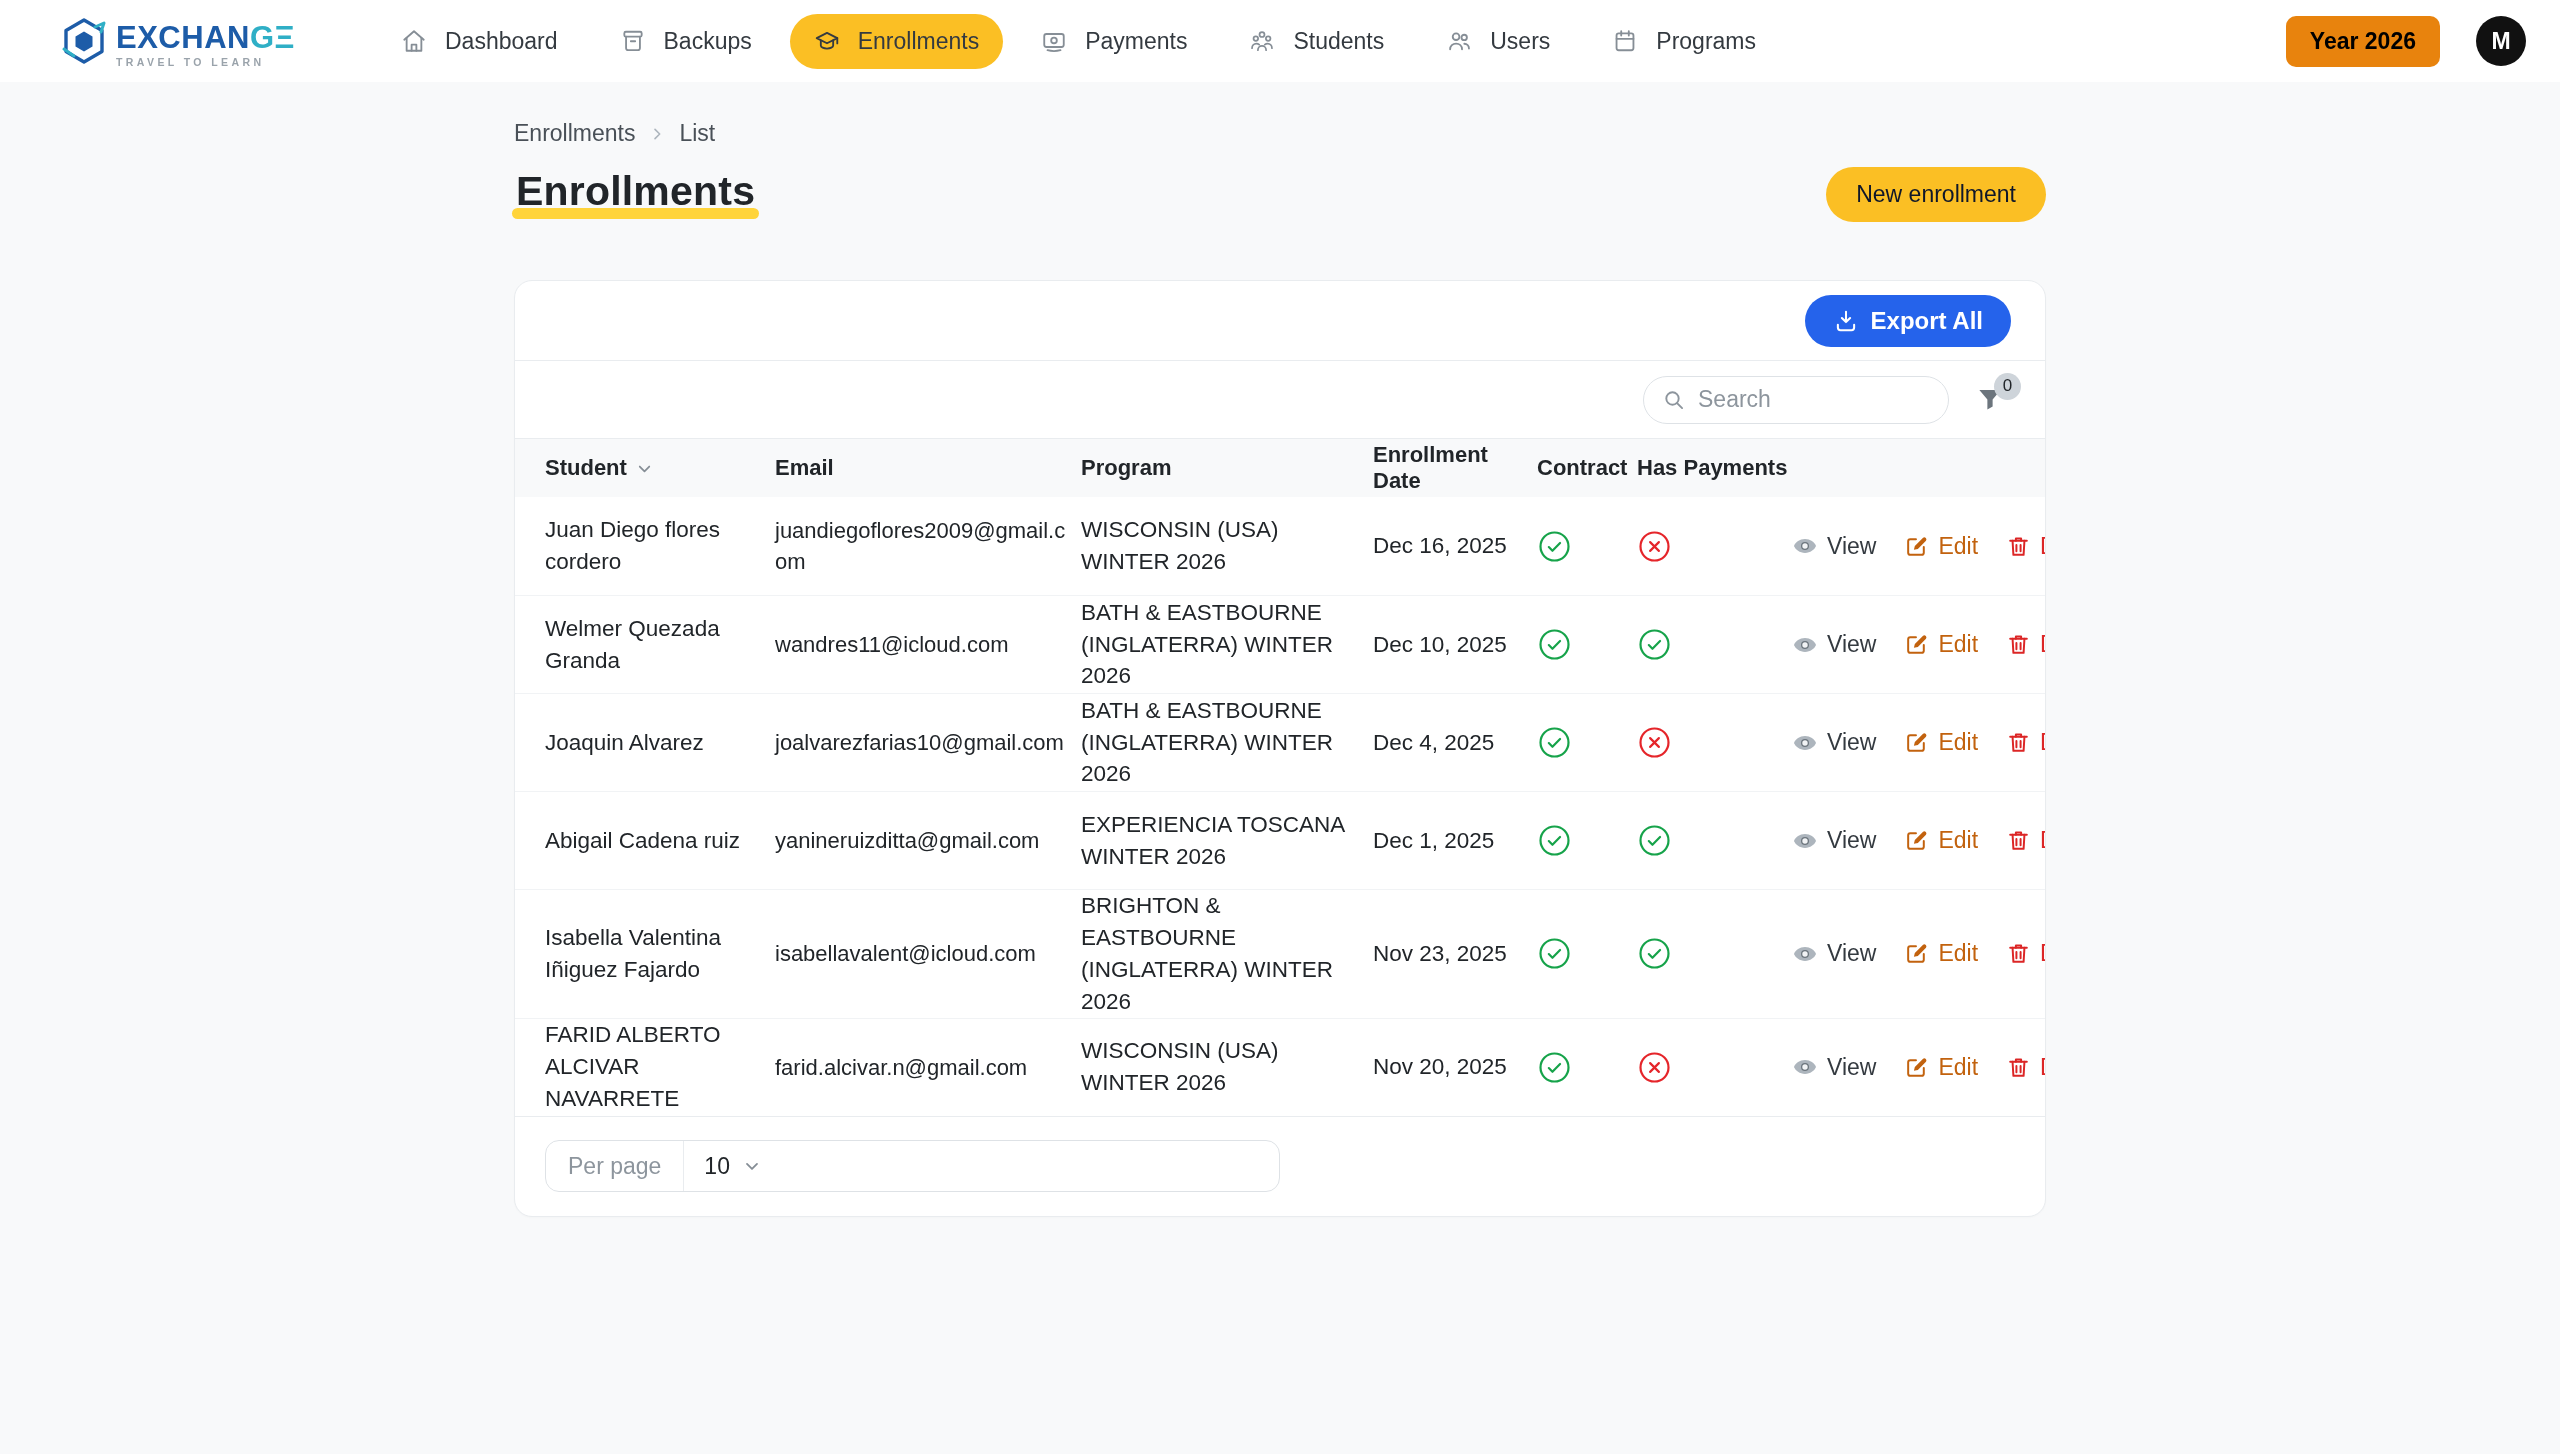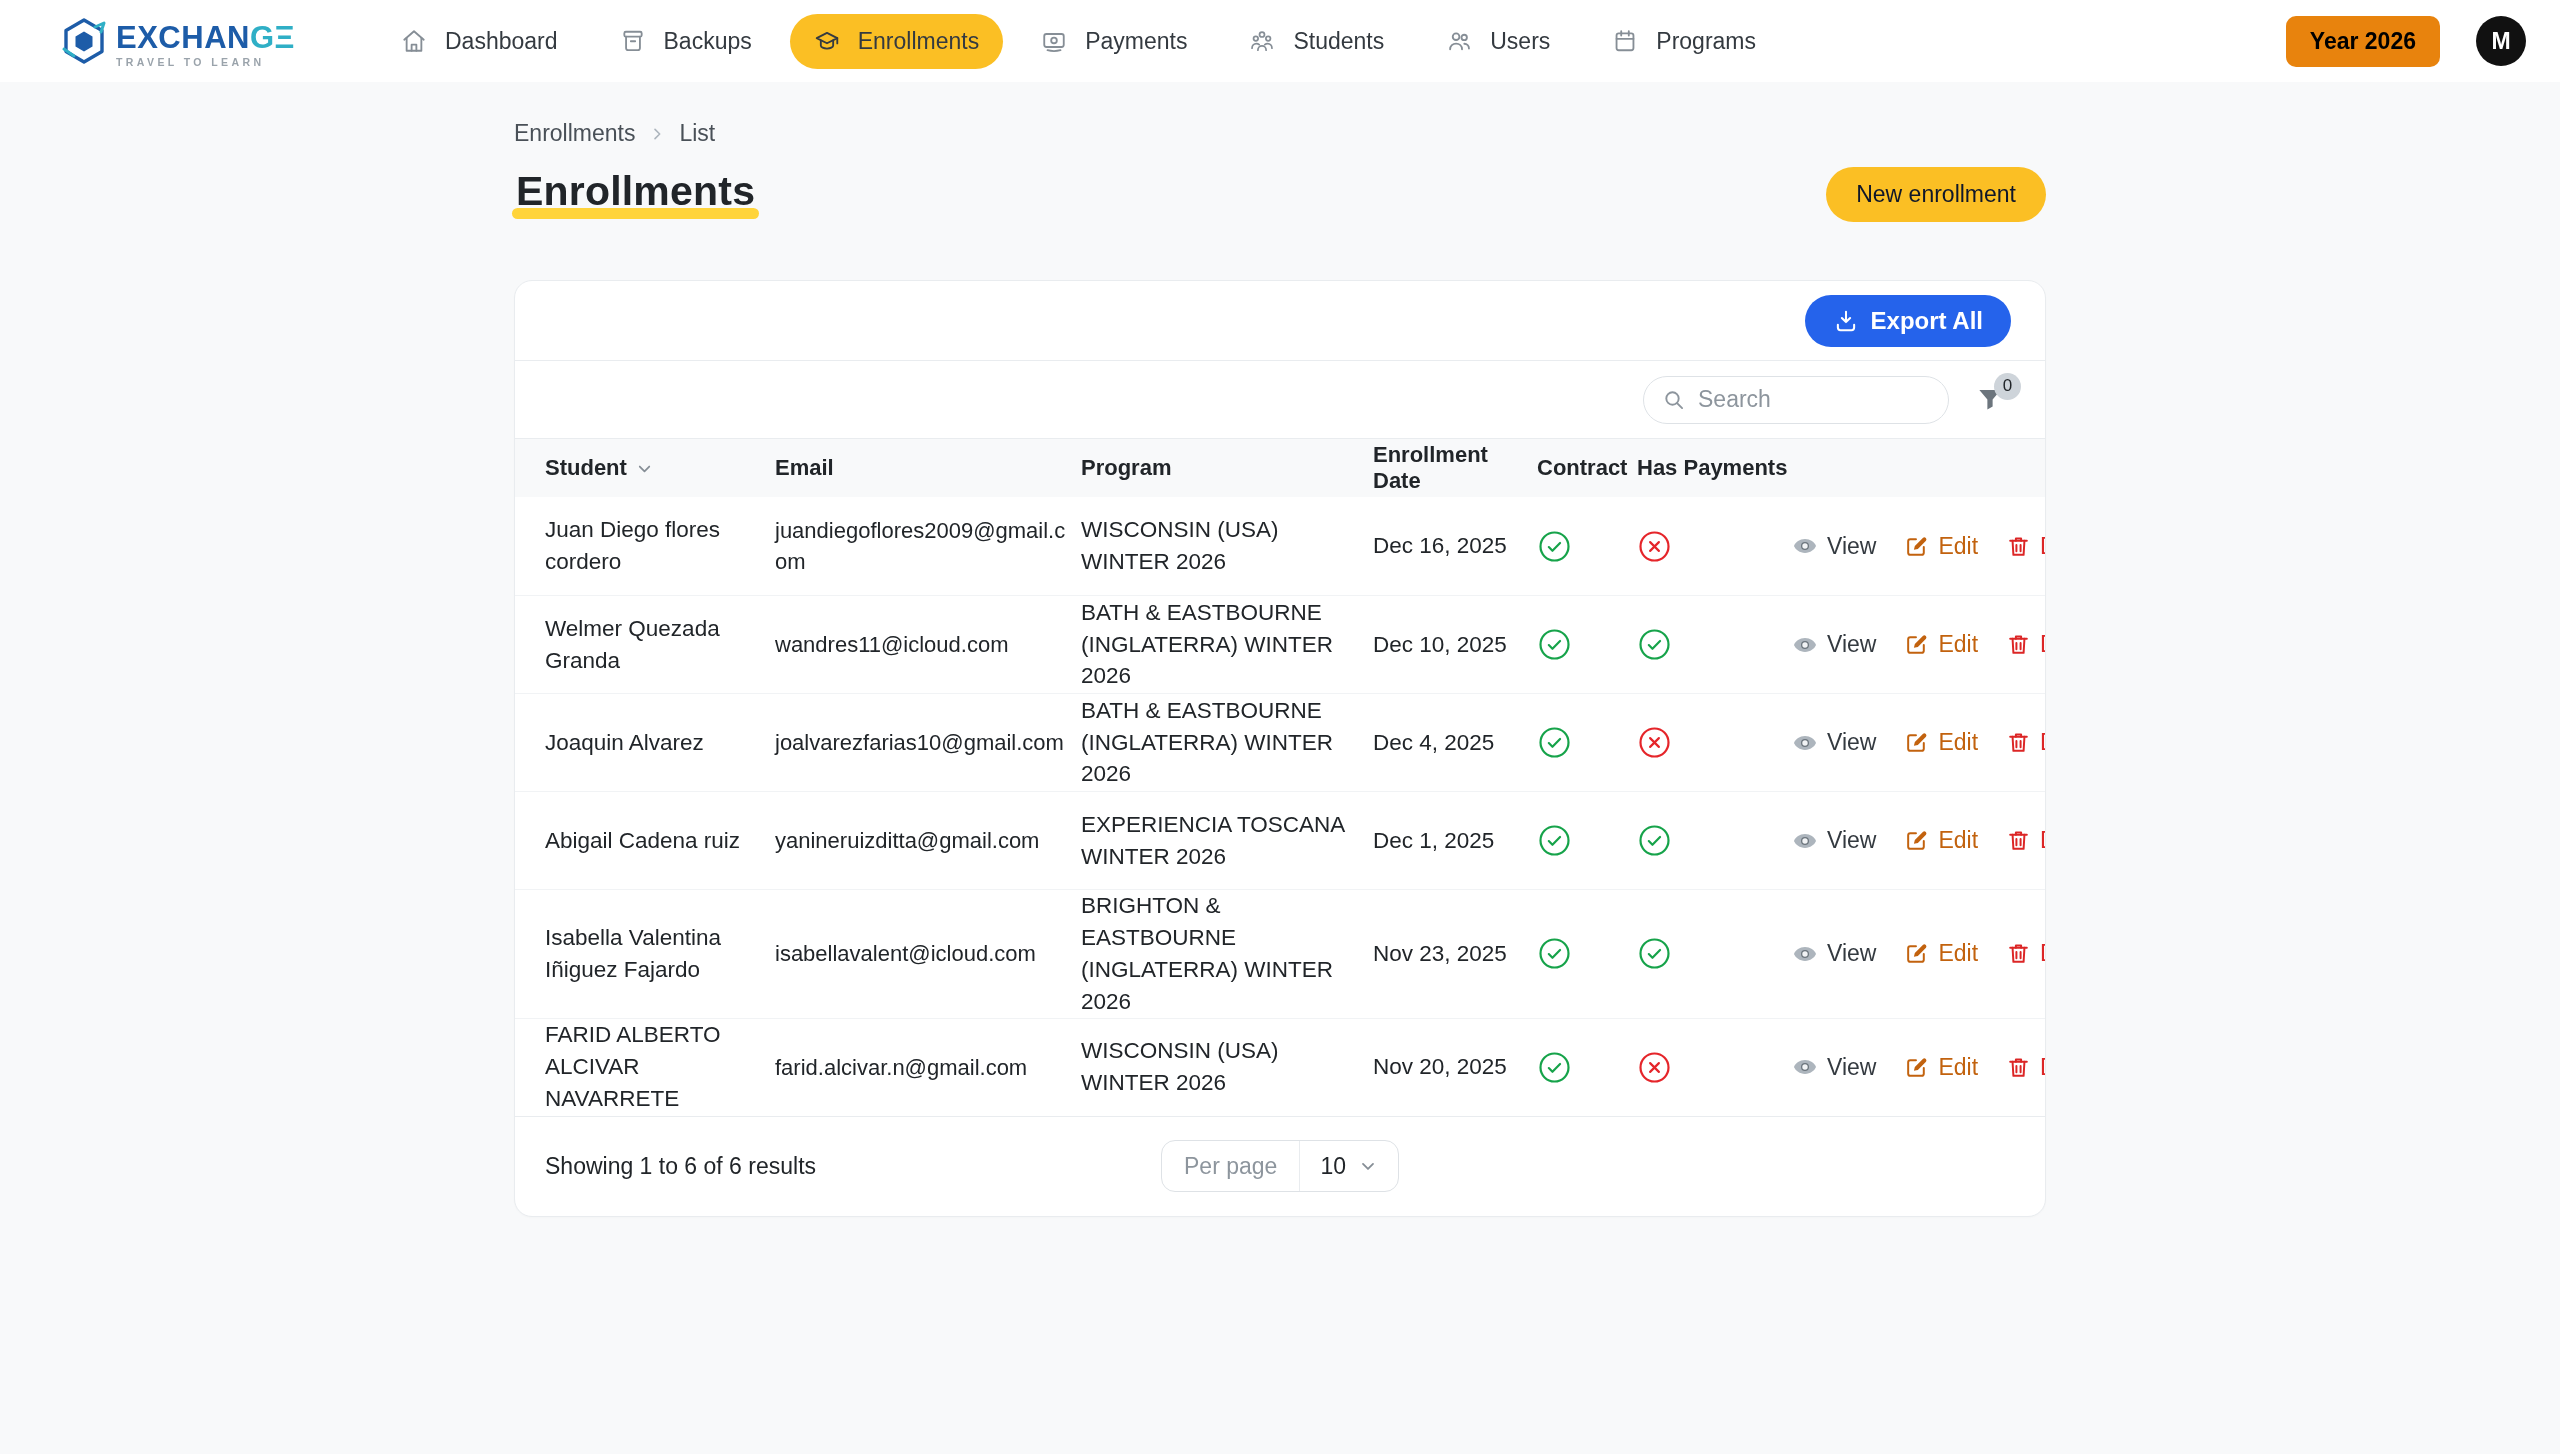--- a/index.html
+++ b/index.html
@@ -676,21 +676,20 @@
                   <path d="M10 10.5v6M14 10.5v6"></path>
                 </svg>
             </span>
             <span class="r-delete-label">Delete</span>
           </button>
         </div>
       </div>
     </div>
 
     <div class="card-footer">
-      <span class="results-summary">Showing 1 to 6 of 6 results</span>
       <div class="perpage">
         <span class="perpage-label">Per page</span>
         <span class="perpage-select">
           <span>10</span>
           <span>
             <svg width="20" height="20" viewBox="0 0 24 24" fill="none" stroke="#868E96" stroke-width="2.2" stroke-linecap="round" stroke-linejoin="round">
                 <path d="m6 9.5 6 6 6-6"></path>
               </svg>
           </span>
         </span>

